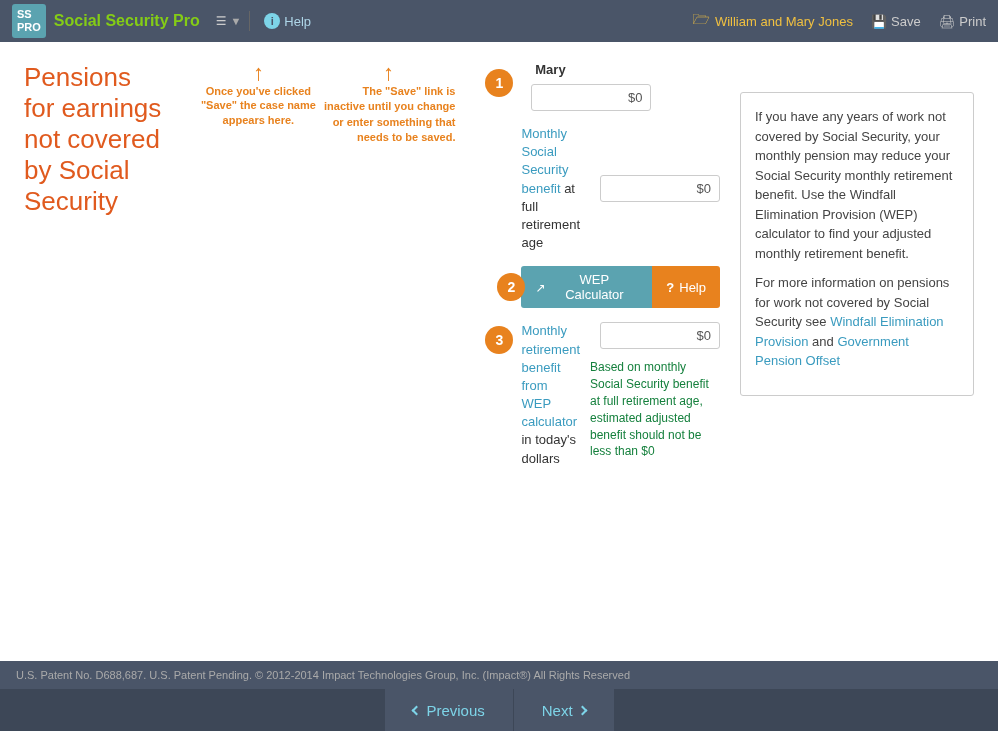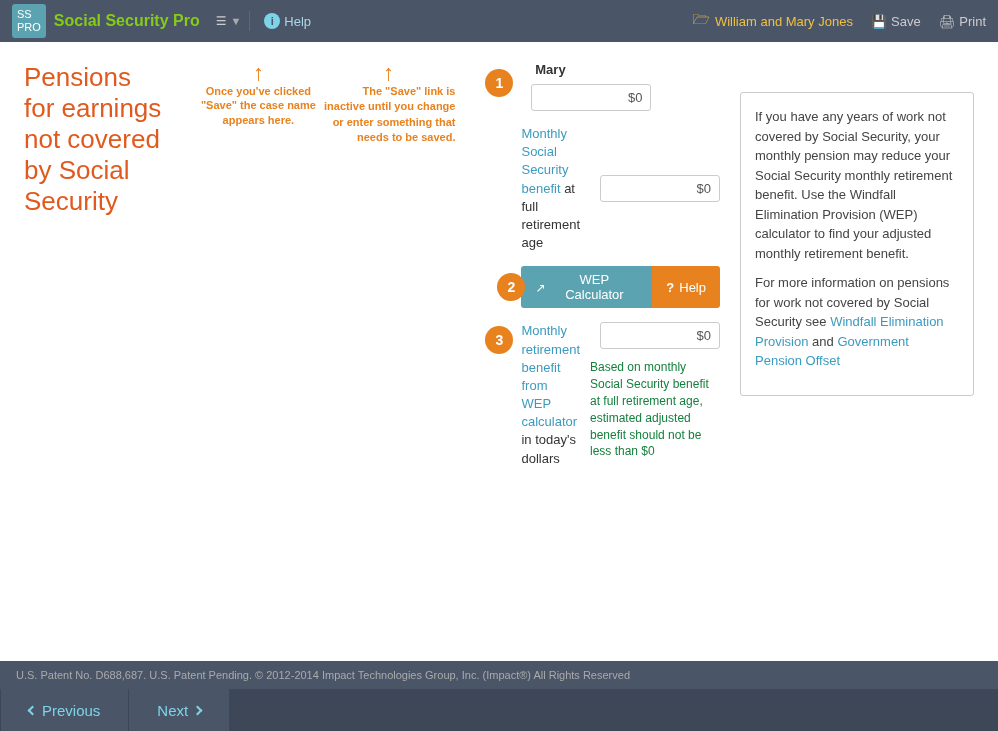--- a/index.html
+++ b/index.html
@@ -11,21 +11,21 @@
       color: white;
       display: flex;
       align-items: center;
       padding: 0 12px;
       height: 42px;
       flex-shrink: 0;
     }
     .logo-box {
       background: #5ba3b0;
       color: white;
-      font-weight: normal;
+      font-weight: bold;
       font-size: 11px;
       padding: 4px 5px;
       border-radius: 3px;
       line-height: 1.2;
       margin-right: 8px;
     }
     .logo-box span { display: block; }
     .app-title {
       color: #84cc16;
       font-size: 16px;
@@ -248,21 +248,21 @@
     .footer-left {
       flex: 1;
     }
 
     
     .nav-buttons {
       background: #3d4757;
       height: 42px;
       display: flex;
       align-items: stretch;
-      justify-content: flex-start;
+      justify-content: center;
       flex-shrink: 0;
     }
     .nav-btn {
       background: #4a5568;
       color: #7dd4e8;
       border: none;
       padding: 0 28px;
       font-size: 15px;
       cursor: pointer;
       display: flex;

